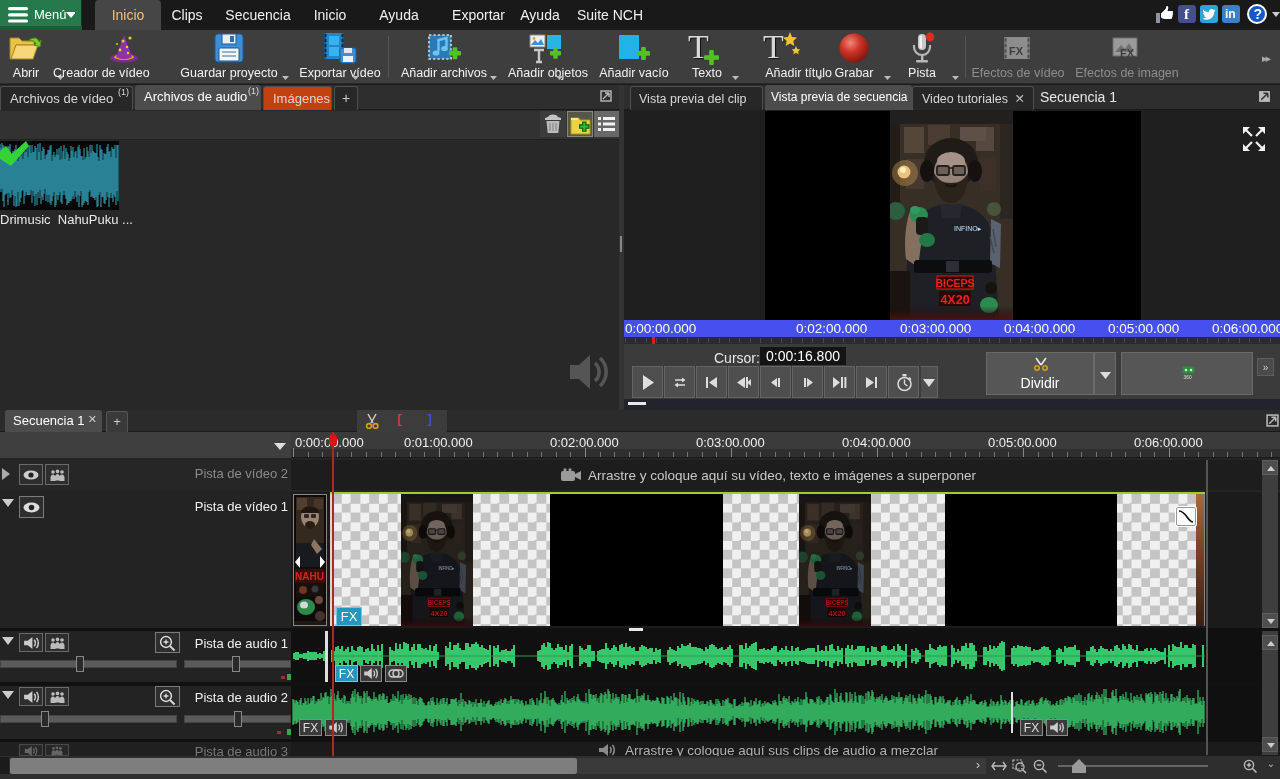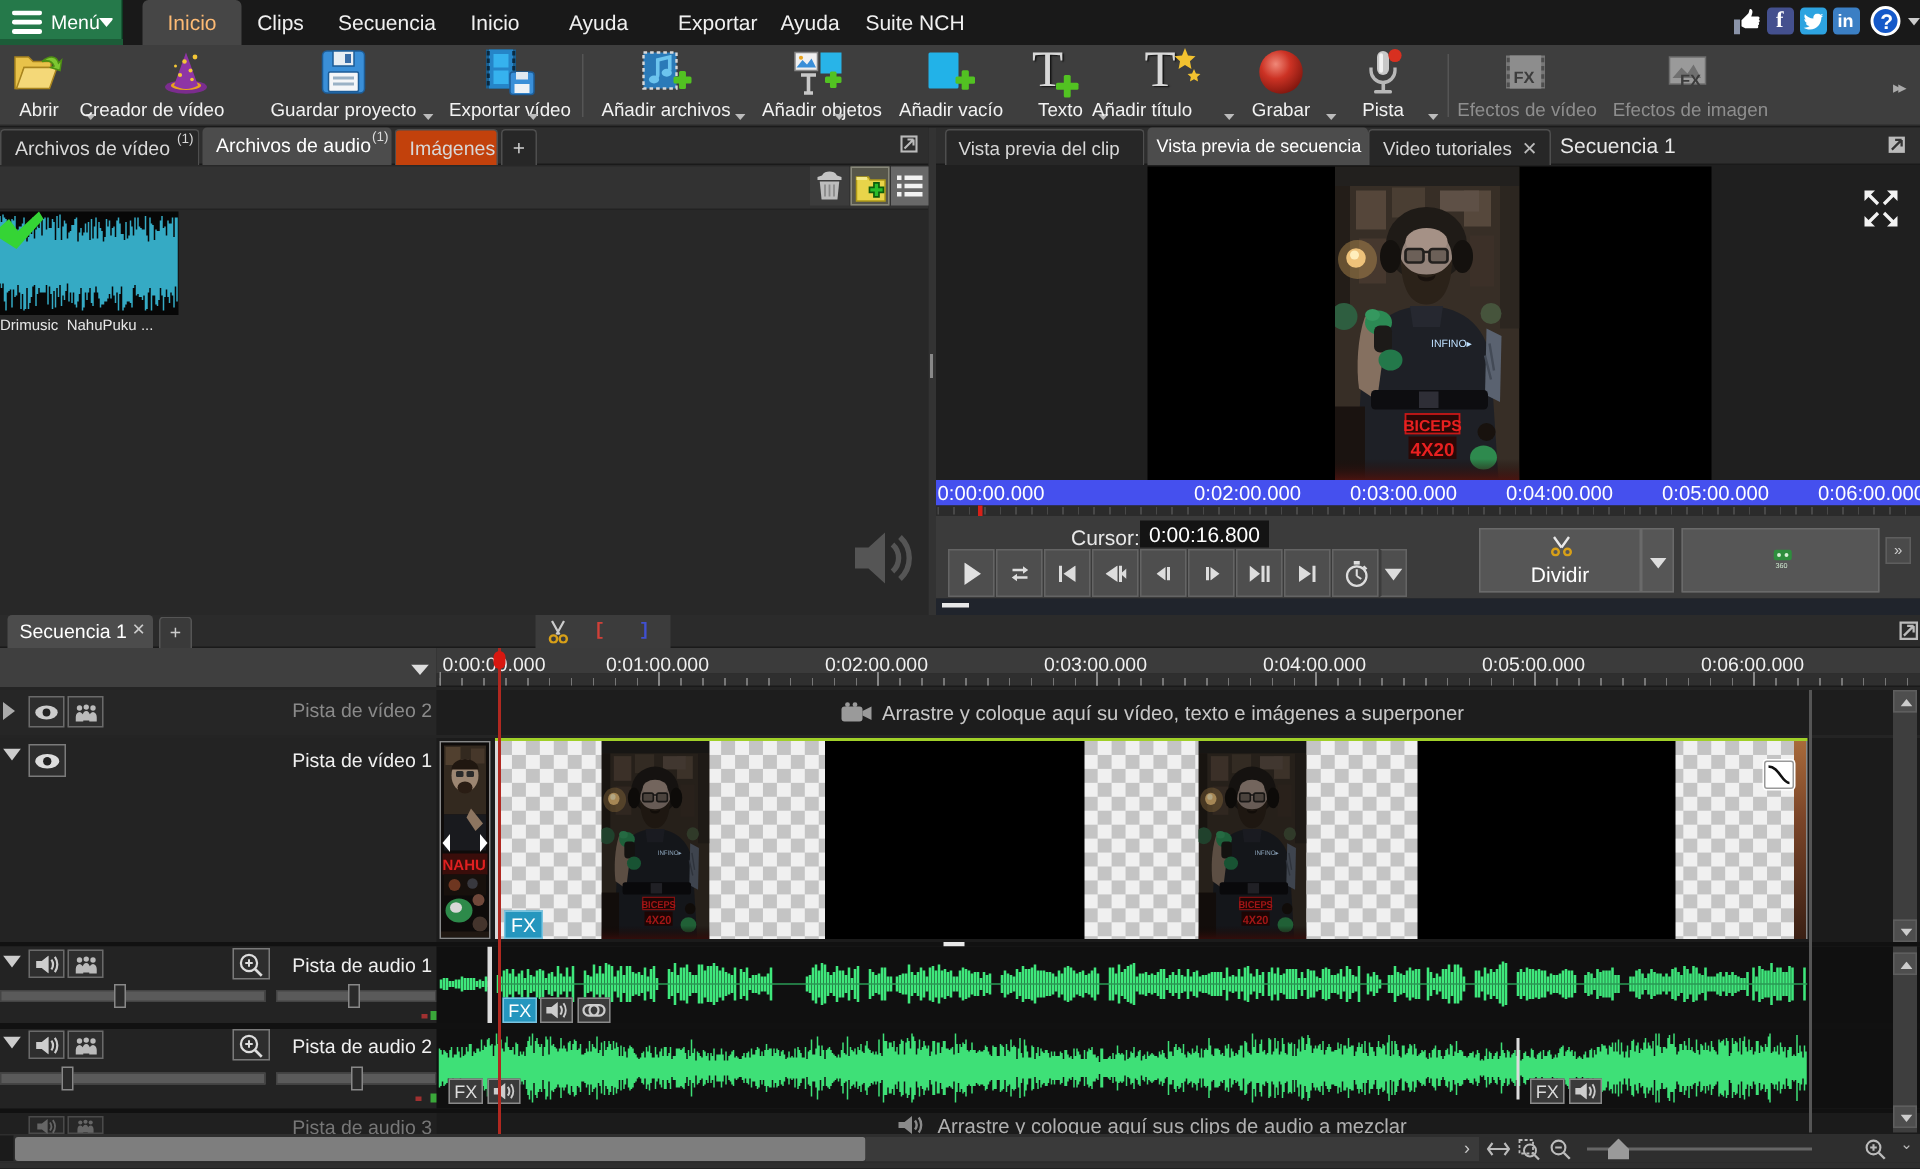--- a/index.html
+++ b/index.html
@@ -167,21 +167,21 @@
 <div class="abs" style="left:677px;top:36px;width:60px;text-align:center">Texto</div>
 <svg class="abs" style="left:732px;top:46px" width="7" height="5">
         <path d="M0 0h7l-3.5 4z" fill="#bbb"></path>
       </svg>
 
 <div class="abs" style="left:763px;top:-2px;width:30px;font-family:'Liberation Serif',serif;font-size:34px;color:#d8d8d8;text-shadow:1px 1px 1px #111">T</div>
 <svg class="abs" style="left:779px;top:2px" width="22" height="26" viewBox="0 0 22 26">
         <path d="M11 0l2 5 5 .5-3.7 3.4 1 5.1-4.3-2.6L6.7 14l1-5.1L4 5.5 9 5z" fill="#f2c230"></path>
         <path d="M17 14l1.3 3 3 .4-2.2 2 .6 3-2.7-1.6-2.7 1.6.6-3-2.2-2 3-.4z" fill="#f2c230"></path>
       </svg>
-<div class="abs" style="left:728px;top:36px;width:104px;text-align:left">Añadir título</div>
+<div class="abs" style="left:728px;top:36px;width:104px;text-align:right">Añadir título</div>
 <svg class="abs" style="left:816px;top:46px" width="7" height="5">
         <path d="M0 0h7l-3.5 4z" fill="#bbb"></path>
       </svg>
 
 <svg class="abs" style="left:838px;top:2px" width="32" height="32">
         <defs>
           <radialGradient id="rg" cx="38%" cy="32%" r="75%">
             <stop offset="0%" stop-color="#f08878"></stop>
             <stop offset="45%" stop-color="#cc3224"></stop>
             <stop offset="100%" stop-color="#7a140c"></stop>
@@ -288,21 +288,21 @@
 <div class="abs" style="left:0;top:55px;width:619px;height:270px;background:#282828"></div>
 
 <div class="abs" style="left:0;top:56px;width:119px;height:69px;background:#070707">
 <svg style="position:absolute;left:0;top:0" width="119" height="69">
           <path d="M0 3V48M1 7V51M2 2V48M3 4V60M4 5V66M5 16V54M6 7V53M7 15V52M8 5V64M9 6V52M10 3V57M11 16V56M12 12V49M13 10V54M14 10V65M15 8V55M16 4V66M17 11V65M18 20V51M19 17V65M20 8V61M21 15V57M22 4V50M23 18V49M24 12V63M25 10V55M26 11V51M27 3V54M28 16V54M29 5V54M30 4V54M31 12V49M32 4V62M33 11V50M34 11V55M35 5V65M36 7V53M37 19V64M38 3V51M39 11V57M40 2V49M41 19V63M42 10V56M43 6V59M44 8V53M45 18V48M46 14V60M47 13V54M48 9V61M49 9V54M50 5V62M51 4V64M52 20V60M53 14V55M54 11V51M55 16V66M56 14V64M57 8V54M58 14V59M59 7V54M60 19V51M61 5V61M62 18V63M63 10V54M64 4V50M65 18V54M66 7V58M67 11V64M68 13V62M69 20V62M70 17V60M71 5V60M72 10V58M73 6V55M74 16V58M75 11V50M76 10V56M77 17V61M78 6V54M79 4V66M80 8V55M81 15V50M82 15V66M83 19V64M84 7V62M85 18V60M86 16V60M87 6V61M88 10V64M89 16V51M90 4V49M91 12V56M92 4V55M93 10V57M94 11V57M95 12V59M96 12V56M97 3V66M98 16V65M99 20V54M100 4V51M101 8V66M102 9V56M103 19V56M104 12V62M105 13V63M106 13V59M107 6V51M108 3V56M109 11V66M110 10V57M111 16V52M112 6V57M113 8V61M114 8V54M115 4V56M116 17V64M117 4V50M118 4V60" stroke="#35aac4" stroke-width="1" fill="none"></path>
         </svg>
 <svg style="position:absolute;left:-4px;top:-2px" width="34" height="30" viewBox="0 0 34 30">
           <path d="M2 14l8-7 6 8L30 2l3 5-18 20-14-9z" fill="#35d435"></path>
         </svg>
 </div>
-<div class="abs" style="left:0;top:127px;width:200px;font-size:10px;color:#e8e8e8;white-space:nowrap">Drimusic&nbsp; NahuPuku ...</div>
+<div class="abs" style="left:0;top:127px;width:200px;font-size:13px;color:#e8e8e8;white-space:nowrap">Drimusic&nbsp; NahuPuku ...</div>
 
 <svg class="abs" style="left:566px;top:266px" width="46" height="42" viewBox="0 0 46 42">
         <path d="M4 14h9l11-10v34L13 28H4z" fill="#555"></path>
         <path d="M29 12a12 12 0 0 1 0 18M34 7a19 19 0 0 1 0 28" fill="none" stroke="#555" stroke-width="3.6"></path>
       </svg>
 </div>
 
 <div class="abs" style="left:619px;top:85px;width:5px;height:325px;background:#333"></div>
 <div class="abs" style="left:620px;top:236px;width:2px;height:16px;background:#888"></div>
 

